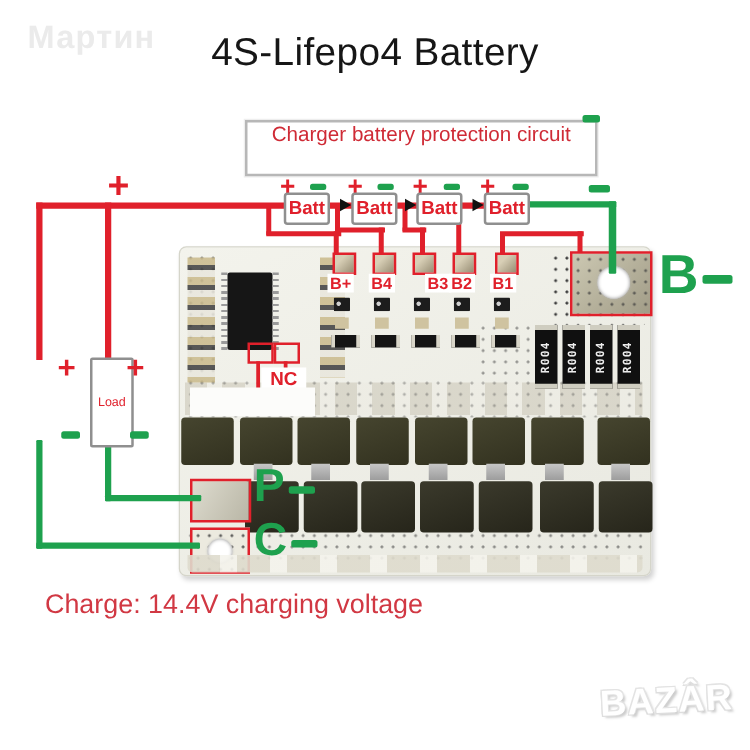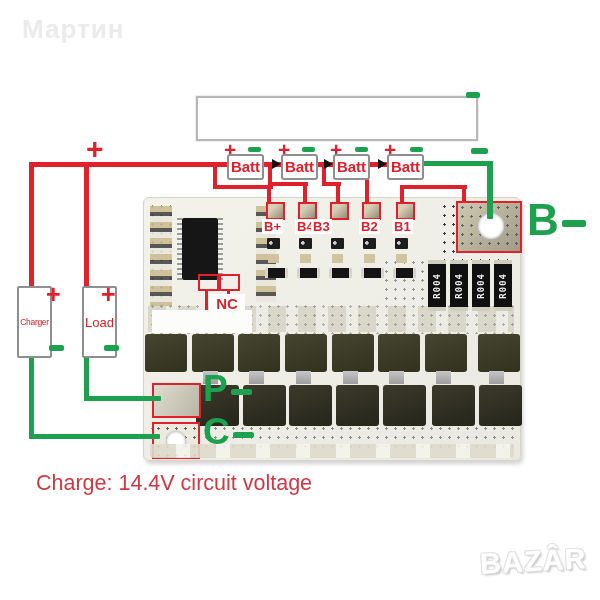--- a/index.html
+++ b/index.html
@@ -62,22 +62,24 @@
   .footer{left:36px;top:468px;color:#d13843;font-size:21.5px;line-height:31px;z-index:4;}
   .wm-site{left:480px;top:545px;font-size:29px;font-weight:800;color:#fff;transform:rotate(-3deg);
            letter-spacing:1px;text-shadow:-1px -1px 0 #e3e3e3,1px -1px 0 #e3e3e3,-1px 1px 0 #dedede,2px 2px 2px #cccccc;}
 </style>
 </head>
 <body>
 
 <div id="stage">
 
   <div class="abs wm-seller">Мартин</div>
+  <div class="abs title">4S-Lifepo4 Battery</div>
 
   <div class="abs info-box">
+    <div>Charger battery protection circuit</div>
   </div>
   <div class="abs minus" style="left:466px;top:92px;width:14px;height:6px;"></div>
 
   <div class="abs pcb">
     <div class="abs dots" style="left:296px;top:4px;width:76px;height:58px;"></div>
     <div class="abs dots" style="left:4px;top:4px;width:26px;height:108px;opacity:.6;"></div>
     <div class="abs solder" style="left:4px;top:108px;width:366px;height:26px;"></div>
     <div class="abs dots" style="left:4px;top:104px;width:366px;height:32px;opacity:.35;"></div>
     <div class="abs dots" style="left:4px;top:226px;width:366px;height:24px;opacity:.55;"></div>
     <div class="abs dots" style="left:238px;top:60px;width:56px;height:44px;opacity:.5;"></div>
@@ -89,21 +91,21 @@
     <div class="abs ic" style="left:38px;top:20px;width:36px;height:62px;"></div>
     <div class="abs pins" style="left:74px;top:20px;width:5px;height:62px;"></div>
 
     <div class="abs pad" style="left:122px;"></div>
     <div class="abs pad" style="left:154px;"></div>
     <div class="abs pad" style="left:186px;"></div>
     <div class="abs pad" style="left:218px;"></div>
     <div class="abs pad" style="left:252px;"></div>
     <div class="abs pad-label" style="left:118px;">B+</div>
     <div class="abs pad-label" style="left:151px;">B4</div>
-    <div class="abs pad-label" style="left:167px;">B3</div>
+    <div class="abs pad-label" style="left:196px;">B3</div>
     <div class="abs pad-label" style="left:215px;">B2</div>
     <div class="abs pad-label" style="left:248px;">B1</div>
 
     <div class="abs c1" style="left:123px;"></div>
       <div class="abs c2" style="left:124px;"></div>
       <div class="abs c3" style="left:121px;"></div>
     <div class="abs c1" style="left:155px;"></div>
       <div class="abs c2" style="left:156px;"></div>
       <div class="abs c3" style="left:153px;"></div>
     <div class="abs c1" style="left:187px;"></div>
@@ -208,38 +210,37 @@
   <div class="abs minus" style="left:302px;top:147px;width:13px;height:5px;"></div>
   <div class="abs minus" style="left:355px;top:147px;width:13px;height:5px;"></div>
   <div class="abs minus" style="left:410px;top:147px;width:13px;height:5px;"></div>
   <div class="abs minus" style="left:471px;top:148px;width:17px;height:6px;"></div>
 
   <div class="abs batt" style="left:227px;">Batt</div>
   <div class="abs batt" style="left:281px;">Batt</div>
   <div class="abs batt" style="left:333px;">Batt</div>
   <div class="abs batt" style="left:387px;">Batt</div>
 
-  <div class="abs vbox" style="left:17px;font-size:8.5px;letter-spacing:-.3px;">Charger</div>
-  <div class="abs vbox" style="left:82px;font-size:13px;">Load</div>
+  <div class="abs vbox" style="left:72px;font-size:10px;">Load</div>
   <div class="abs plus" style="left:46px;top:282px;font-size:25px;">+</div>
   <div class="abs plus" style="left:101px;top:282px;font-size:25px;">+</div>
   <div class="abs minus" style="left:49px;top:345px;width:15px;height:6px;"></div>
   <div class="abs minus" style="left:104px;top:345px;width:15px;height:6px;"></div>
 
   <div class="abs term" style="left:527px;top:202px;font-size:44px;">
     <span>B</span>
     <span class="dash" style="width:24px;height:7px;margin:18px 0 0 3px;"></span>
   </div>
   <div class="abs term" style="left:203px;top:374px;font-size:37px;">
     <span>P</span>
     <span class="dash" style="width:21px;height:6px;margin:15px 0 0 3px;"></span>
   </div>
   <div class="abs term" style="left:203px;top:417px;font-size:37px;">
     <span>C</span>
     <span class="dash" style="width:21px;height:6px;margin:15px 0 0 3px;"></span>
   </div>
 
   <div class="abs footer">
-    <div>Charge: 14.4V circuit voltage</div>
+    <div>Charge: 14.4V charging voltage</div>
   </div>
 
   <div class="abs wm-site">BAZÂR</div>
 </div>
 
 </body></html>

